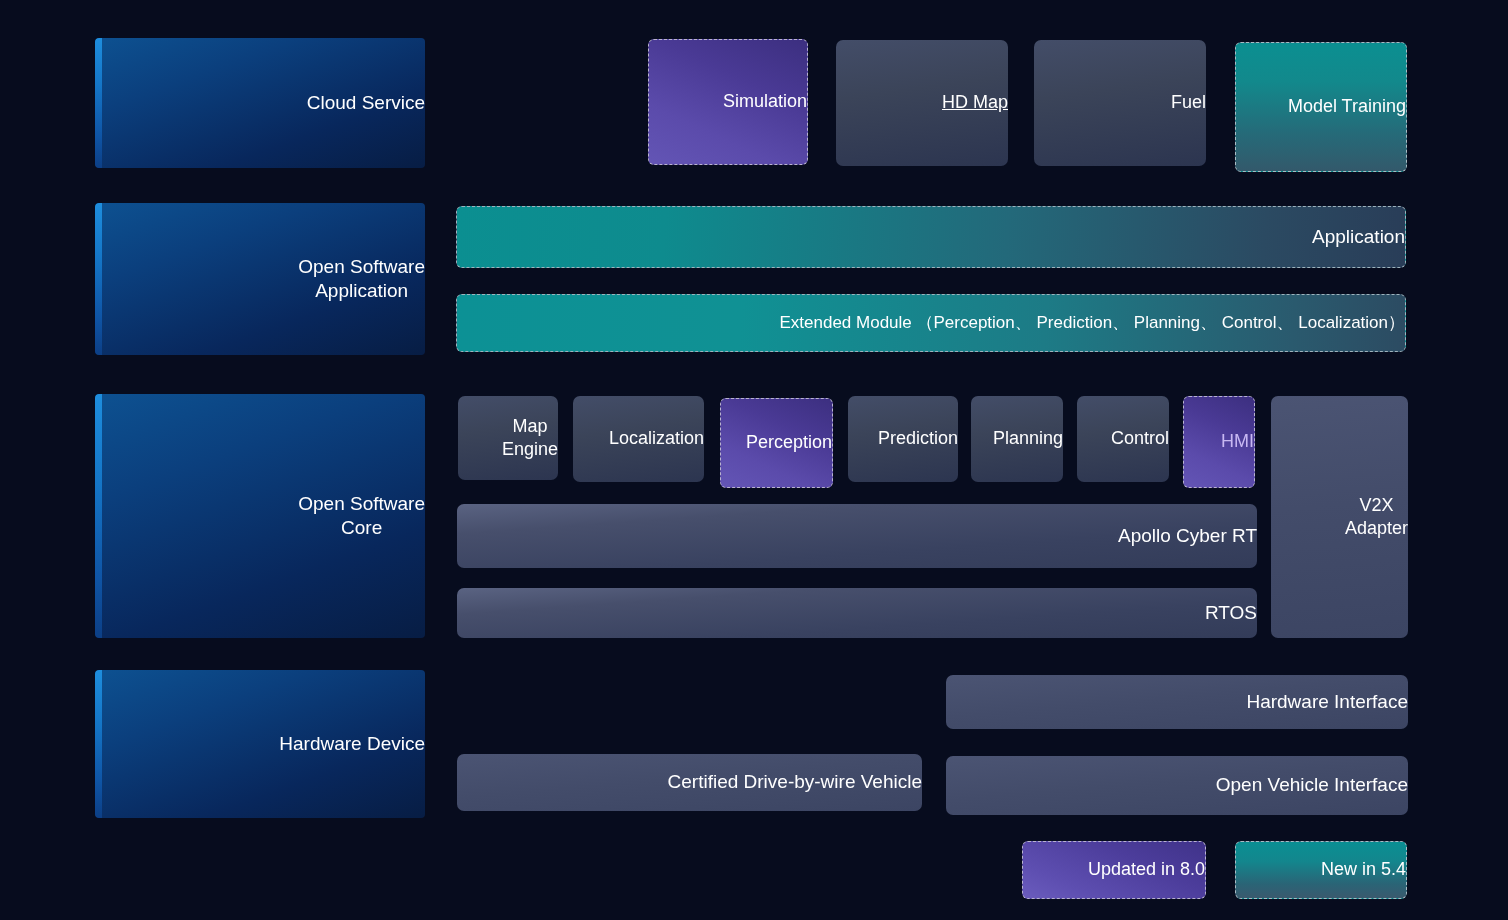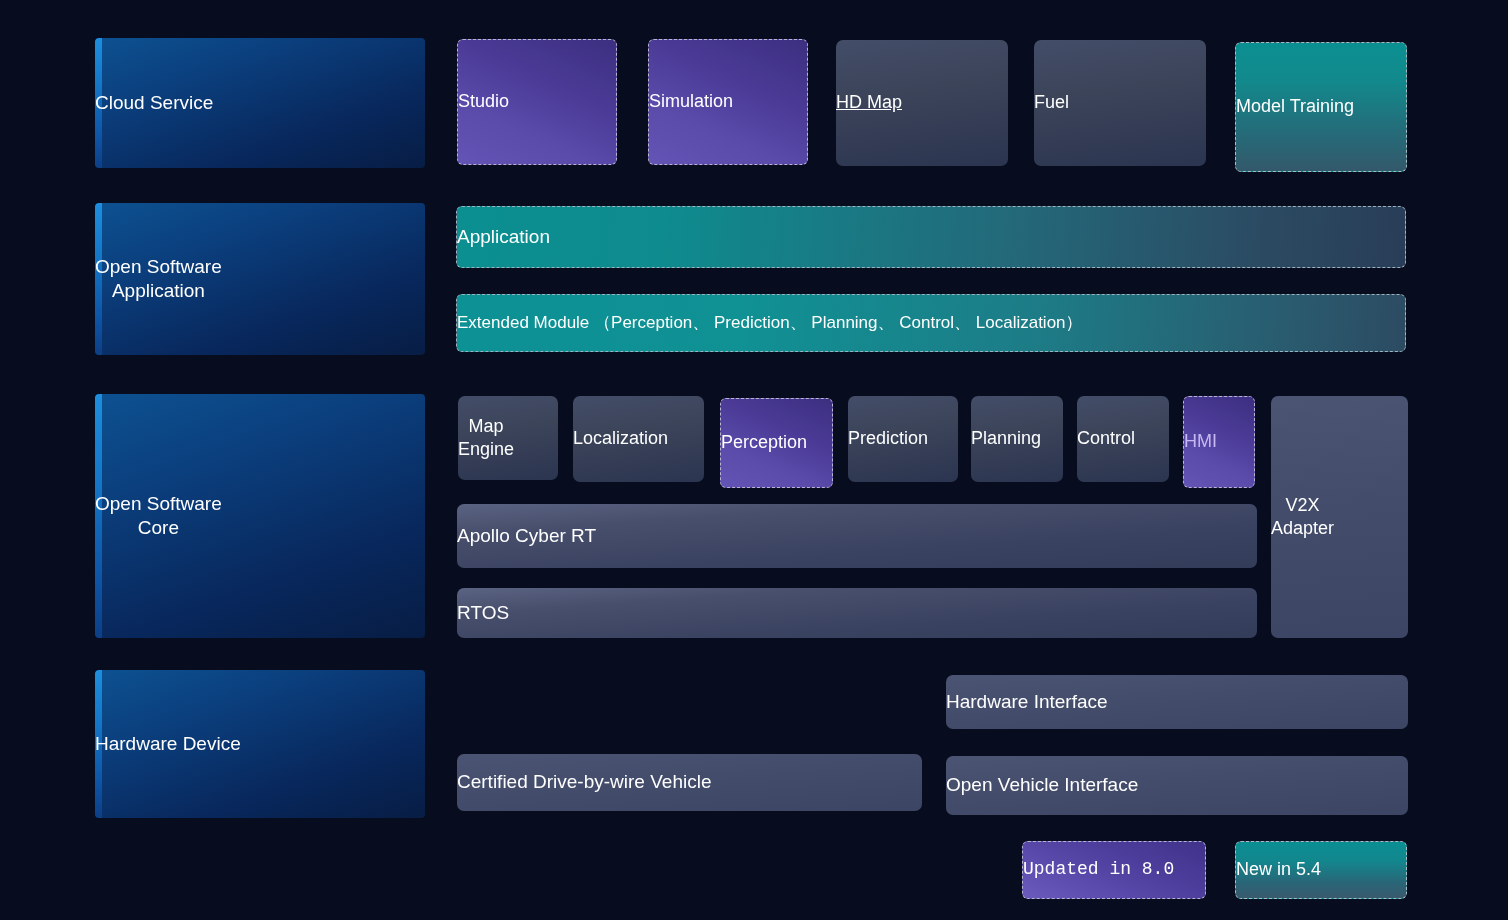--- a/index.html
+++ b/index.html
@@ -17,21 +17,21 @@
     width: 1508px;
     height: 920px;
     background: #070c1e;
     overflow: hidden;
   }
   .box {
     position: absolute;
     box-sizing: border-box;
     display: flex;
     align-items: center;
-    justify-content: flex-start;
+    justify-content: flex-end;
     text-align: center;
     border-radius: 7px;
     color: #ffffff;
     line-height: 1.28;
     white-space: pre-line;
   }
 
   
   .cat {
     background: linear-gradient(160deg, #0d5191 0%, #0b3f7d 30%, #08275c 70%, #071d44 100%);
@@ -88,44 +88,40 @@
     border: 1.6px dashed #9fb3bd;
     border-radius: 6px;
     font-size: 17px;
   }
 
   .legend-purple {
     background: linear-gradient(205deg, #40338a 0%, #4c3d9b 35%, #5d4eb0 75%, #6a5cbd 100%);
     border: 1.6px dashed #b9b4cf;
     border-radius: 6px;
     font-size: 18px;
-    font-family: Liberation Mono, monospace;
   }
   .legend-teal {
     background: linear-gradient(180deg, #0a8f93 0%, #13868d 35%, #2a6476 75%, #3a5a6e 100%);
     border: 1.6px dashed #a9bcc4;
     border-radius: 6px;
     font-size: 18px;
   }
 
   .hmi-text { color: #c8b8f2; }
 </style>
 </head>
 <body style="background: rgb(7, 12, 30);">
 
 <div id="stage" style="background: rgb(7, 12, 30);">
 
   <div class="box cat" style="left:95px; top:38px; width:330px; height:130px;">
     <span class="accent"></span>
     <span class="cat-label">Cloud Service</span>
   </div>
 
-  <div class="box purple" style="left:457px; top:39px; width:160px; height:126px;">
-    <span>Studio</span>
-  </div>
 
   <div class="box purple" style="left:648px; top:39px; width:160px; height:126px;">
     <span>Simulation</span>
   </div>
 
   <div class="box slate" style="left:836px; top:40px; width:172px; height:126px;text-decoration:underline;">
     <span>HD Map</span>
   </div>
 
   <div class="box slate" style="left:1034px; top:40px; width:172px; height:126px;">

